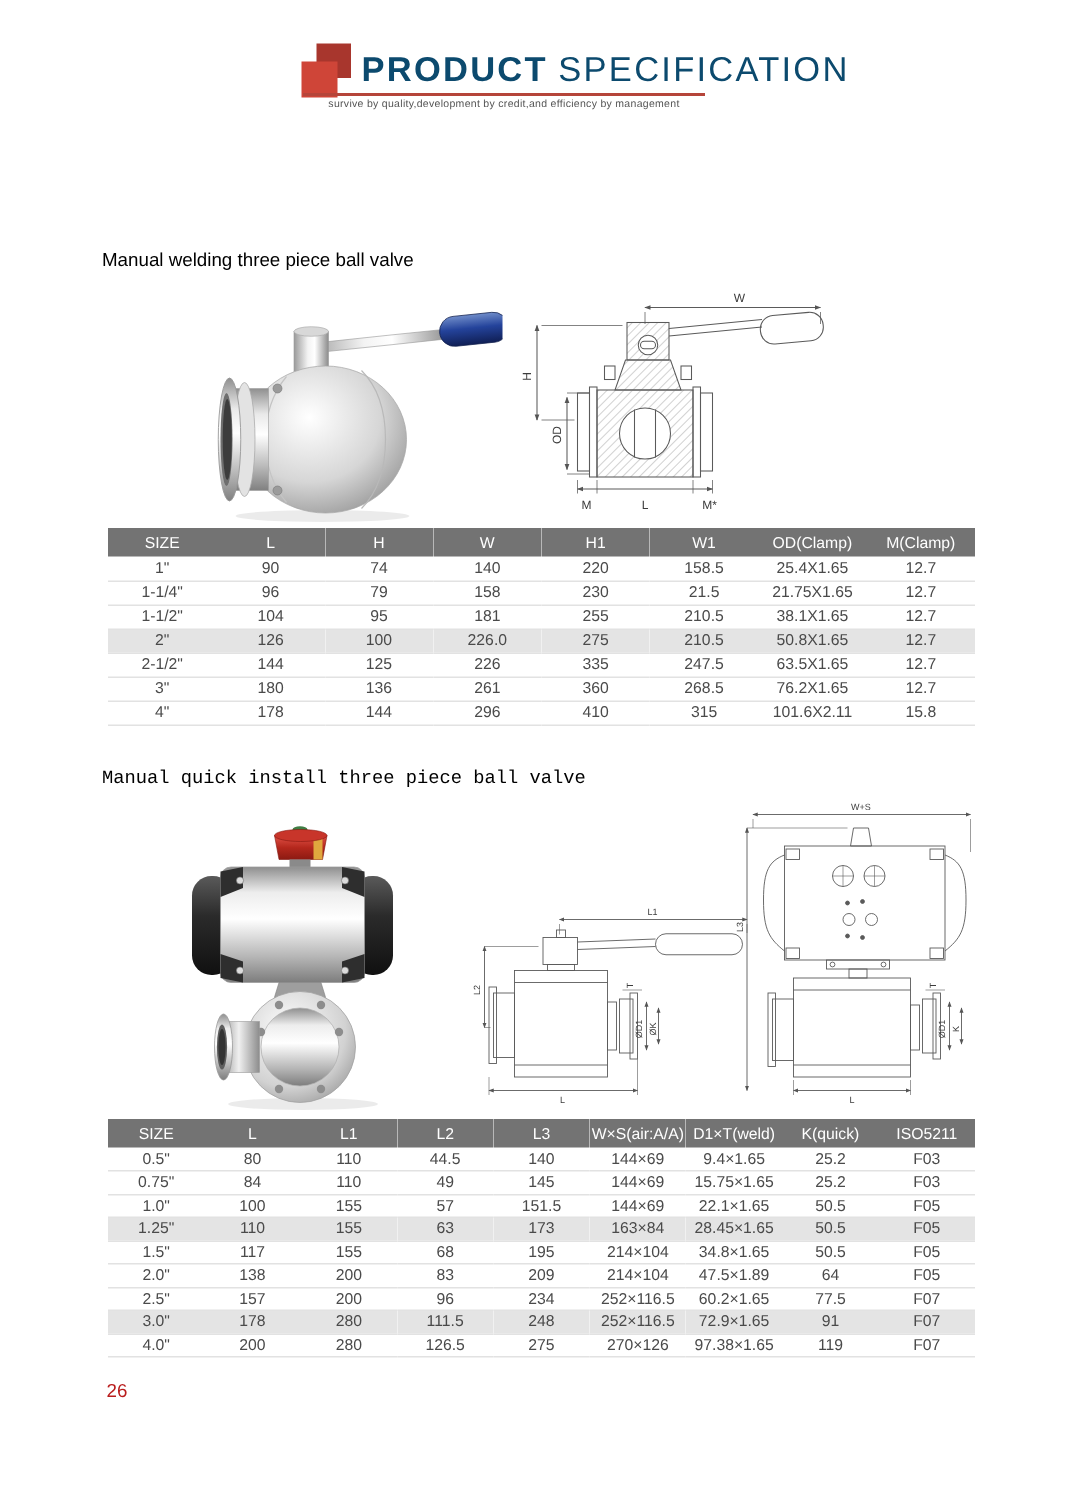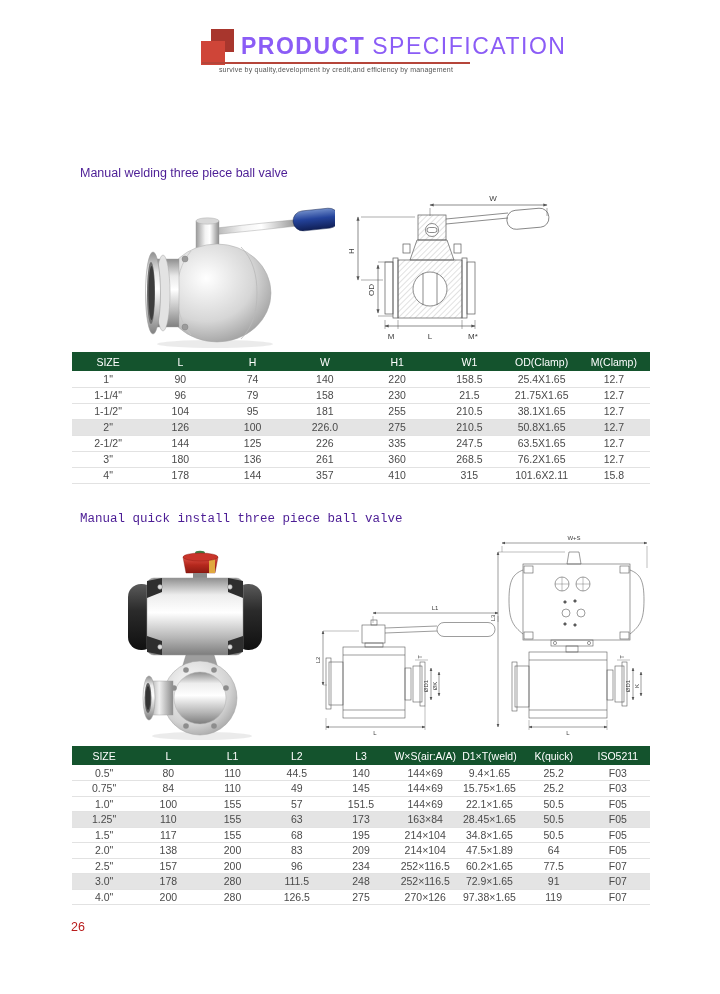--- a/index.html
+++ b/index.html
@@ -4,40 +4,40 @@
 <style>
   * { margin:0; padding:0; box-sizing:border-box; }
   html,body { background:#fff; }
   body {
     width:720px; height:994px; position:relative; overflow:hidden;
     font-family:"Liberation Sans", sans-serif; color:#333;
   }
   
   .logo-back  { position:absolute; left:211px; top:29px;  width:23px; height:23px; background:#a8362d; }
   .logo-front { position:absolute; left:201px; top:41px;  width:24px; height:24px; background:#cf4538; }
-  .brand-title { position:absolute; left:241px; top:33px; font-size:23px; letter-spacing:1.5px; color:#8b5cf6; white-space:nowrap; }
+  .brand-title { position:absolute; left:241px; top:33px; font-size:23px; letter-spacing:1.5px; color:#0c4a6e; white-space:nowrap; }
   .brand-title .primary   { font-weight:700; }
   .brand-title .secondary { font-weight:400; margin-left:7px; }
   .brand-rule { position:absolute; left:202px; top:62px; width:268px; height:2px; background:#b5453a; }
   .brand-tagline { position:absolute; left:182px; top:66px; width:308px; text-align:center; font-size:7px; color:#555; letter-spacing:.2px; }
   
-  .section-title { position:absolute; left:80px; font-size:12.5px; color:#4c1d95; }
+  .section-title { position:absolute; left:68px; font-size:12.5px; color:#000000; }
   #sec1-title { top:166px; }
   #sec2-title { top:512px;font-family:Liberation Mono, monospace; }
   
   .fig { position:absolute; }
   #photo1   { left:95px;  top:195px; }
   #drawing1 { left:335px; top:188px; }
   #photo2   { left:100px; top:540px; }
   #drawing2 { left:313px; top:528px; }
   
   .spec-table { position:absolute; left:72px; width:578px; border-collapse:collapse; table-layout:fixed; font-size:10.5px; color:#4a4a4a; }
   #table1 { top:352px; }
   #table2 { top:746px; }
-  .spec-table th { background:#14532d; color:#fff; font-weight:normal; font-size:10.5px; height:19px; padding:0 1px; text-align:center; overflow:hidden; white-space:nowrap; }
+  .spec-table th { background:#737373; color:#fff; font-weight:normal; font-size:10.5px; height:19px; padding:0 1px; text-align:center; overflow:hidden; white-space:nowrap; }
   #table1 td { height:16px; }
   #table2 td { height:15.5px; }
   .spec-table td { text-align:center; padding:0 1px; border-bottom:1px solid #e2e2e2; white-space:nowrap; overflow:hidden; }
   .spec-table tr.hl td { background:#e4e4e4; }
   
   .page-num { position:absolute; left:71px; top:920px; font-size:12.5px; color:#b91c1c; }
   
   .dim { font-size:8px; fill:#3c3c3c; }
   .dim-sm { font-size:6px; fill:#3c3c3c; }
 </style>
@@ -403,21 +403,21 @@
         <td>261</td>
         <td>360</td>
         <td>268.5</td>
         <td>76.2X1.65</td>
         <td>12.7</td>
       </tr>
       <tr>
         <td>4"</td>
         <td>178</td>
         <td>144</td>
-        <td>357</td>
+        <td>296</td>
         <td>410</td>
         <td>315</td>
         <td>101.6X2.11</td>
         <td>15.8</td>
       </tr>
     </tbody>
   </table>
 <table class="spec-table" id="table2">
     <thead>
       <tr>

